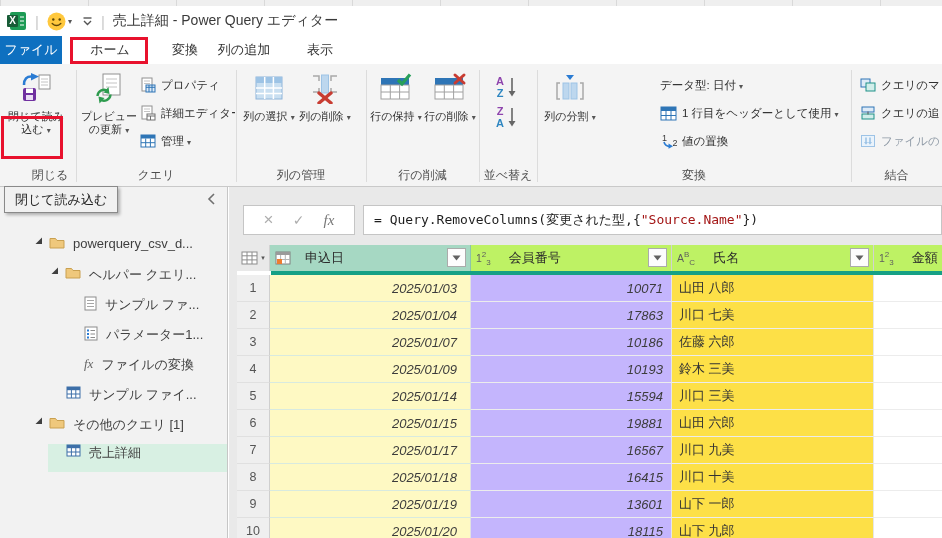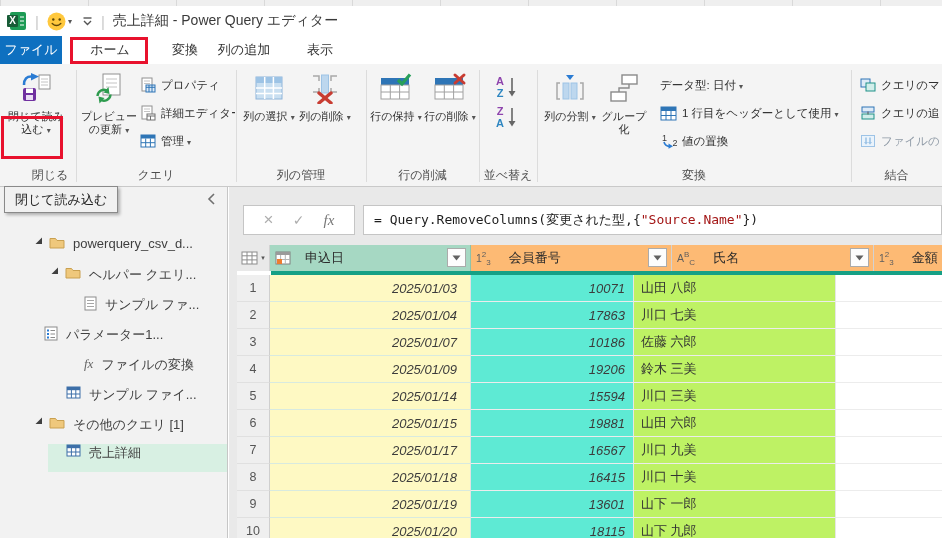--- a/index.html
+++ b/index.html
@@ -64,38 +64,38 @@
   .fxbox .x{font-size:17px;color:#adadad}
   .fxbox .ck{font-size:14px;color:#adadad}
   .fxbox .fx{font-family:"Liberation Serif",serif;font-style:italic;font-size:15px;color:#777}
   .formula{position:absolute;left:363px;top:205px;width:579px;height:30px;background:#fff;border:1px solid #c5c5c5;
     font-family:"DejaVu Sans Mono",monospace;font-size:13px;color:#1e1e1e;line-height:28px;padding:0 10px;white-space:nowrap;overflow:hidden}
   .formula .str{color:#a31515}
 
   
   .table-bg{left:237px;top:245px;width:705px;height:293px;background:#fff}
   .hrow{position:absolute;left:237px;top:245px;width:705px;height:26px;display:flex;font-size:13px;color:#2b2b2b}
-  .hc{display:flex;align-items:center;background:#fdba74;border-right:1px solid #d2d2d2;position:relative;overflow:hidden}
+  .hc{display:flex;align-items:center;background:#bef264;border-right:1px solid #d2d2d2;position:relative;overflow:hidden}
   .hc.corner{width:33px;justify-content:center;gap:3px}
   .hc.green{background:#a6d8c3;border-right:1px solid #8cc3ab}
   .hc .hname{margin-left:14px}
   .ticon{font-size:10.5px;color:#5e5e5e;margin:0 4px 0 5px;font-style:normal;letter-spacing:0;flex:none}
   .ticon sup{font-size:8px}
   .ticon sub{font-size:8px}
   .filter{position:absolute;right:4px;top:3px;width:19px;height:19px;background:#fdfdfd;border:1px solid #ababab;
     display:flex;align-items:center;justify-content:center}
   .teal{position:absolute;left:271px;top:271px;width:671px;height:4px;background:#16a085}
   .row{position:absolute;left:237px;width:705px;height:27px;display:flex;font-size:13px}
   .cn{width:33px;background:#efefef;border-right:1px solid #cfcfcf;border-bottom:1px solid #e0e0e0;color:#555;
      display:flex;align-items:center;justify-content:center;font-size:12.5px;flex:none}
   .cd{width:201px;background:#fef9c3;border-right:1px solid #e2e2e2;border-bottom:1px solid #d8eadf;font-style:italic;color:#3c3c3c;
      display:flex;align-items:center;justify-content:flex-end;padding-right:13px;flex:none}
-  .cm{width:163px;background:#5eead4;border-right:1px solid #e6e6e6;border-bottom:1px solid #ececec;font-style:italic;color:#3c3c3c;
+  .cm{width:201px;background:#c4b5fd;border-right:1px solid #e6e6e6;border-bottom:1px solid #ececec;font-style:italic;color:#3c3c3c;
      display:flex;align-items:center;justify-content:flex-end;padding-right:8px;flex:none}
-  .cx{width:202px;background:#bef264;border-right:1px solid #e6e6e6;border-bottom:1px solid #ececec;color:#333;
+  .cx{width:202px;background:#fde047;border-right:1px solid #e6e6e6;border-bottom:1px solid #ececec;color:#333;
      display:flex;align-items:center;padding-left:7px;flex:none;overflow:hidden;white-space:nowrap}
   .ca{flex:1;background:#fff;border-bottom:1px solid #ececec}
 </style>
 </head>
 <body>
 
 <div id="app">
 
   <div class="abs top-strip"></div>
 
@@ -295,29 +295,20 @@
     <div class="rb-large" style="left:543px;width:54px">
       <span class="ic">
         <svg width="32" height="32" viewBox="0 0 32 32">
             <polygon points="12,3 20,3 16,8" fill="#2b7cd3"></polygon>
             <path d="M6 11 h-3 v16 h3 M26 11 h3 v16 h-3" stroke="#a8a8a8" fill="none" stroke-width="1.5"></path>
             <rect x="9" y="11" width="6" height="16" fill="#bdd7ee" stroke="#9dc3e5"></rect>
             <rect x="17" y="11" width="6" height="16" fill="#bdd7ee" stroke="#9dc3e5"></rect>
           </svg>
       </span><span class="lbl">列の分割</span><span class="dd"></span>
     </div>
-    <div class="rb-large" style="left:599px;width:50px">
-      <span class="ic">
-        <svg width="32" height="32" viewBox="0 0 32 32">
-            <rect x="14" y="3" width="15" height="9" fill="#fff" stroke="#8a8a8a" stroke-width="1.4"></rect>
-            <rect x="3" y="20" width="15" height="9" fill="#fff" stroke="#8a8a8a" stroke-width="1.4"></rect>
-            <path d="M21 12 v4 h-10 v4" fill="none" stroke="#8a8a8a" stroke-width="1.4"></path>
-          </svg>
-      </span><span class="lbl">グループ化</span>
-    </div>
 
     <div class="rb-small" style="left:660px;top:10px;width:120px">
       <span class="dd">データ型: 日付</span>
     </div>
     <div class="rb-small" style="left:660px;top:38px;width:190px">
       <svg width="17" height="15" viewBox="0 0 17 15">
           <rect x="1" y="1" width="15" height="13" fill="#fff" stroke="#2e75b6"></rect>
           <rect x="1" y="1" width="15" height="4" fill="#2e75b6"></rect>
           <line x1="6" y1="5" x2="6" y2="14" stroke="#2e75b6"></line>
           <line x1="11" y1="5" x2="11" y2="14" stroke="#2e75b6"></line>
@@ -412,21 +403,21 @@
             <polygon points="8,1.5 8,8 1.5,8" fill="#404040"></polygon>
           </svg>
         </span>
       <span class="icn">
           <svg width="16" height="13" viewBox="0 0 16 13">
             <path d="M1 2.5 h5.5 l1.5 2 H15 V12 H1 Z" fill="#efc87c" stroke="#c9a050"></path>
           </svg>
         </span>
       <span>ヘルパー クエリ...</span>
     </div>
-    <div class="tree-item" style="top:139px;padding-left:44px">
+    <div class="tree-item" style="top:139px;padding-left:84px">
       <span class="icn">
           <svg width="14" height="15" viewBox="0 0 14 15">
             <rect x="1" y="1" width="12" height="13" fill="#fff" stroke="#8c8c8c"></rect>
             <g fill="#2b7cd3">
               <rect x="3" y="3.5" width="2" height="2"></rect>
               <rect x="3" y="7" width="2" height="2"></rect>
               <rect x="3" y="10.5" width="2" height="2"></rect>
             </g>
             <g stroke="#8c8c8c">
               <line x1="6.5" y1="4.5" x2="11" y2="4.5"></line>
@@ -564,21 +555,21 @@
   <div class="row" style="top:329px">
       <div class="cn">3</div>
       <div class="cd">2025/01/07</div>
       <div class="cm">10186</div>
       <div class="cx">佐藤 六郎</div>
       <div class="ca"></div>
     </div>
   <div class="row" style="top:356px">
       <div class="cn">4</div>
       <div class="cd">2025/01/09</div>
-      <div class="cm">19206</div>
+      <div class="cm">10193</div>
       <div class="cx">鈴木 三美</div>
       <div class="ca"></div>
     </div>
   <div class="row" style="top:383px">
       <div class="cn">5</div>
       <div class="cd">2025/01/14</div>
       <div class="cm">15594</div>
       <div class="cx">川口 三美</div>
       <div class="ca"></div>
     </div>

